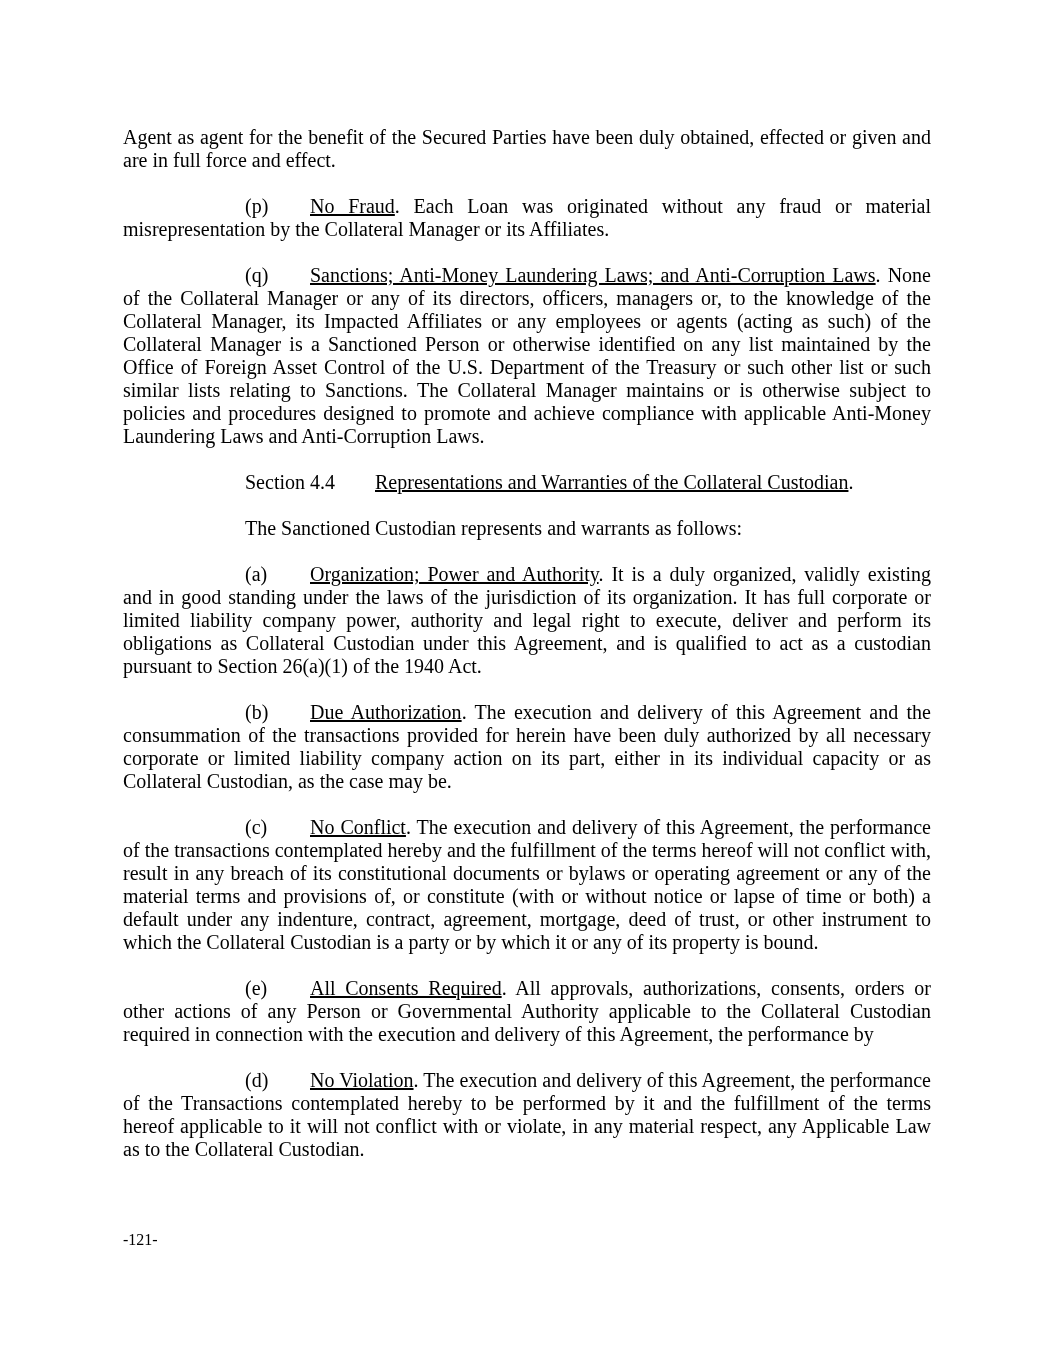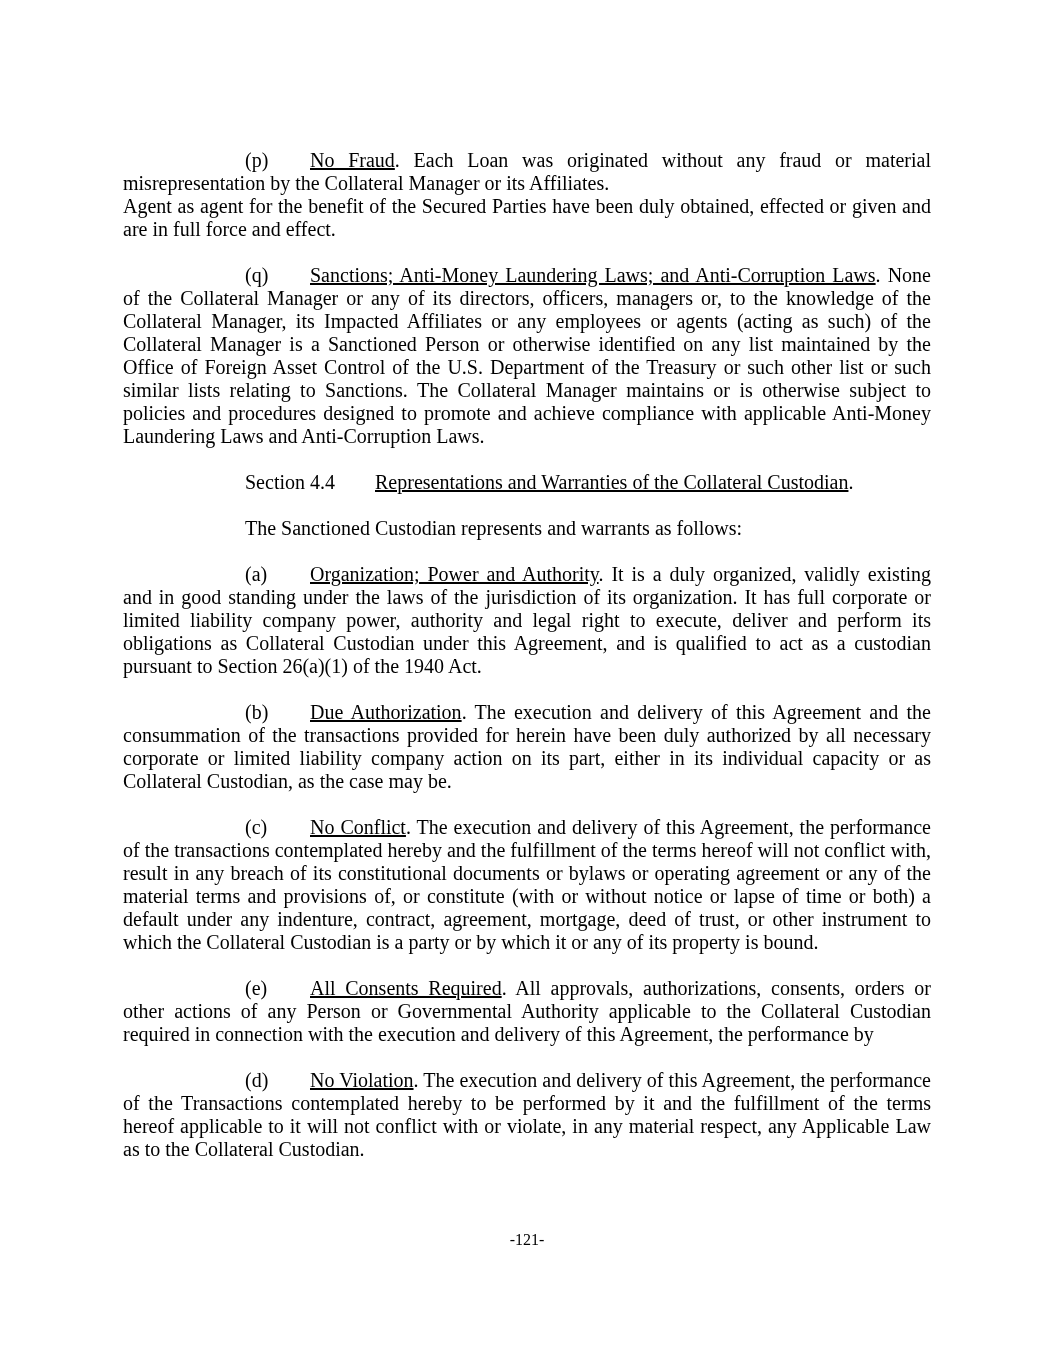--- a/index.html
+++ b/index.html
@@ -42,43 +42,43 @@
     width: 130px;
   }
   .u {
     text-decoration: underline;
   }
   .pagenum {
     position: absolute;
     left: 123px;
     top: 1230px;
     width: 808px;
-    text-align: center;
+    text-align: left;
     font-size: 16px;
     line-height: 20px;
   }
   .footer {
     position: absolute;
     left: 123px;
     top: 1263px;
     width: 808px;
     font-size: 16px;
     line-height: 21px;
     text-align: left;
   }
 </style>
 </head>
 <body>
 
 <div class="page">
   <div class="content">
 
+    <p class="para first"><span>Agent as agent for the benefit of the Secured Parties have been duly obtained, effected or given and are in full force and effect.</span></p>
+
     <p class="para"><span class="marker">(p)</span><span class="u">No Fraud</span><span>. Each Loan was originated without any fraud or material misrepresentation by the Collateral Manager or its Affiliates.</span></p>
-
-    <p class="para first"><span>Agent as agent for the benefit of the Secured Parties have been duly obtained, effected or given and are in full force and effect.</span></p>
 
     <p class="para"><span class="marker">(q)</span><span class="u">Sanctions; Anti-Money Laundering Laws; and Anti-Corruption Laws</span><span>. None of the Collateral Manager or any of its directors, officers, managers or, to the knowledge of the Collateral Manager, its Impacted Affiliates or any employees or agents (acting as such) of the Collateral Manager is a Sanctioned Person or otherwise identified on any list maintained by the Office of Foreign Asset Control of the U.S. Department of the Treasury or such other list or such similar lists relating to Sanctions.  The Collateral Manager maintains or is otherwise subject to policies and procedures designed to promote and achieve compliance with applicable Anti-Money Laundering Laws and Anti-Corruption Laws.</span></p>
 
     <p class="para"><span class="marker wide">Section 4.4</span><span class="u">Representations and Warranties of the Collateral Custodian</span><span>.</span></p>
 
     <p class="para"><span>The Sanctioned Custodian represents and warrants as follows:</span></p>
 
     <p class="para"><span class="marker">(a)</span><span class="u">Organization; Power and Authority</span><span>. It is a duly organized, validly existing and in good standing under the laws of the jurisdiction of its organization. It has full corporate or limited liability company power, authority and legal right to execute, deliver and perform its obligations as Collateral Custodian under this Agreement, and is qualified to act as a custodian pursuant to Section 26(a)(1) of the 1940 Act.</span></p>
 
     <p class="para"><span class="marker">(b)</span><span class="u">Due Authorization</span><span>. The execution and delivery of this Agreement and the consummation of the transactions provided for herein have been duly authorized by all necessary corporate or limited liability company action on its part, either in its individual capacity or as Collateral Custodian, as the case may be.</span></p>

